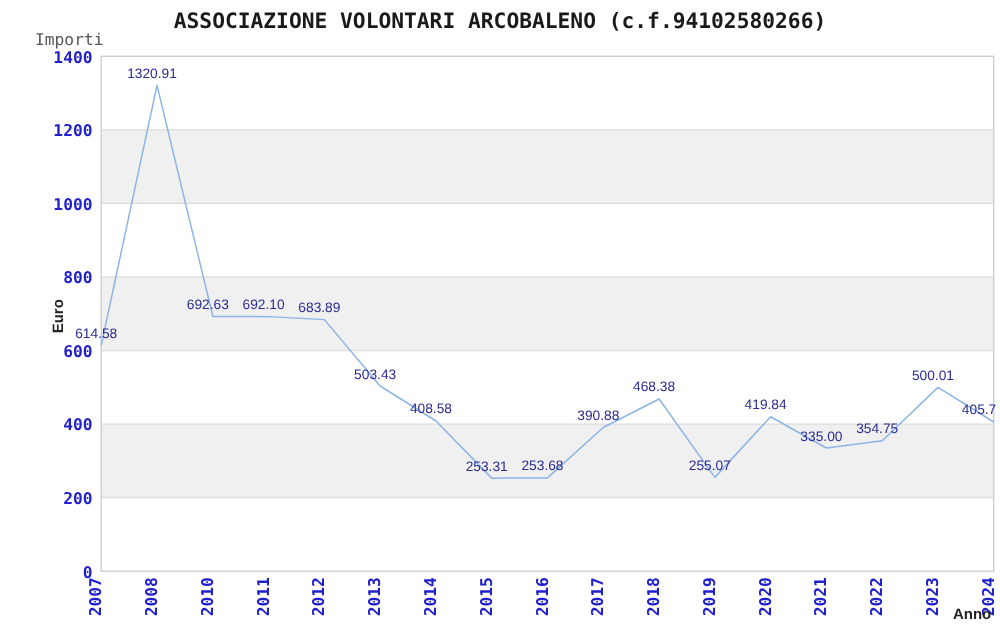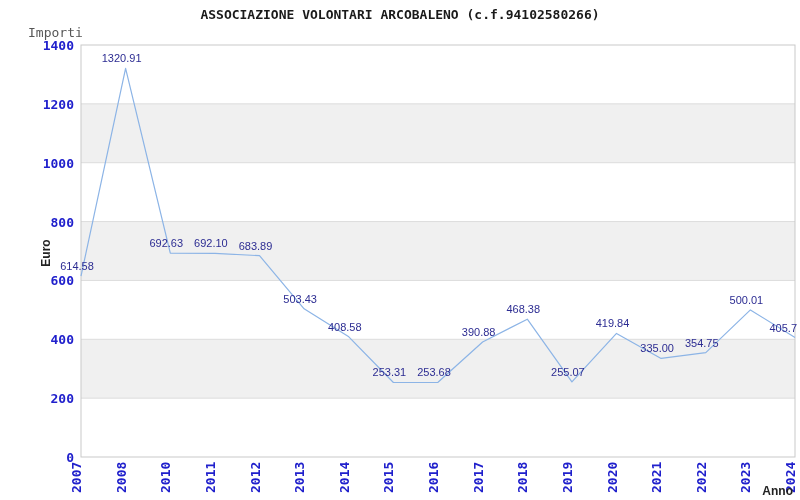--- a/index.html
+++ b/index.html
@@ -1,19 +1,19 @@
 <!DOCTYPE html>
 <html><head>
 <meta charset="utf-8">
 <style>
   html,body{margin:0;padding:0;background:#fff;}
   .screen{position:relative;width:800px;height:500px;background:#ffffff;overflow:hidden;
           font-family:"Liberation Sans",sans-serif;}
   .chart-title{position:absolute;top:7px;left:0;width:100%;text-align:center;
-         font-family:"DejaVu Sans Mono",monospace;font-weight:bold;font-size:13px;}
+         font-family:"DejaVu Sans Mono",monospace;font-weight:bold;font-size:17px;}
   .chart-subtitle{position:absolute;top:25px;left:0;width:100%;
          font-family:"DejaVu Sans Mono",monospace;font-size:13px;padding-left:28px;}
   svg{position:absolute;top:0;left:0;}
   .tick{font-family:"DejaVu Sans Mono",monospace;font-weight:bold;font-size:13px;}
   .dlabel{font-family:"Liberation Sans",sans-serif;font-size:11px;}
   .axis-title{font-family:"Liberation Sans",sans-serif;font-weight:bold;font-size:12px;}
 </style>
 </head>
 <body>
 

